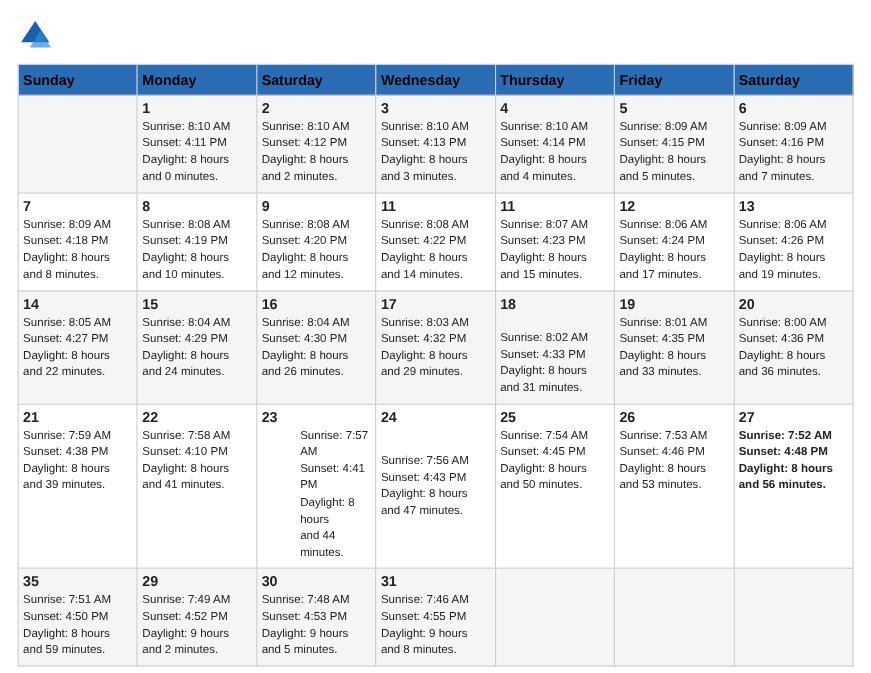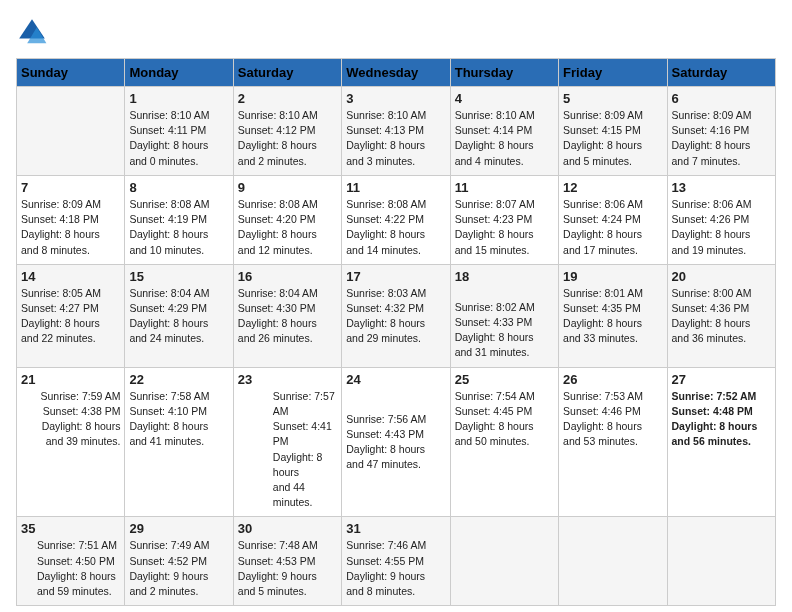--- a/index.html
+++ b/index.html
@@ -269,21 +269,21 @@
             <span class="day-number">20</span>
             <div class="cell-info" style="white-space: pre-line;">Sunrise: 8:00 AM
 Sunset: 4:36 PM
 Daylight: 8 hours
 and 36 minutes.</div>
           </td>
         </tr>
         <tr>
           <td>
             <span class="day-number">21</span>
-            <div class="cell-info" style="white-space: pre-line; text-align: right;">Sunrise: 7:59 AM
+            <div class="cell-info" style="white-space: pre-line;">Sunrise: 7:59 AM
 Sunset: 4:38 PM
 Daylight: 8 hours
 and 39 minutes.</div>
           </td>
           <td>
             <span class="day-number">22</span>
             <div class="cell-info" style="white-space: pre-line;">Sunrise: 7:58 AM
 Sunset: 4:10 PM
 Daylight: 8 hours
 and 41 minutes.</div>
@@ -320,21 +320,21 @@
             <span class="day-number">27</span>
             <div class="cell-info" style="white-space: pre-line; font-weight: bold;">Sunrise: 7:52 AM
 Sunset: 4:48 PM
 Daylight: 8 hours
 and 56 minutes.</div>
           </td>
         </tr>
         <tr>
           <td>
             <span class="day-number">35</span>
-            <div class="cell-info" style="white-space: pre-line; margin-left: 16px;">Sunrise: 7:51 AM
+            <div class="cell-info" style="white-space: pre-line;">Sunrise: 7:51 AM
 Sunset: 4:50 PM
 Daylight: 8 hours
 and 59 minutes.</div>
           </td>
           <td>
             <span class="day-number">29</span>
             <div class="cell-info" style="white-space: pre-line;">Sunrise: 7:49 AM
 Sunset: 4:52 PM
 Daylight: 9 hours
 and 2 minutes.</div>

